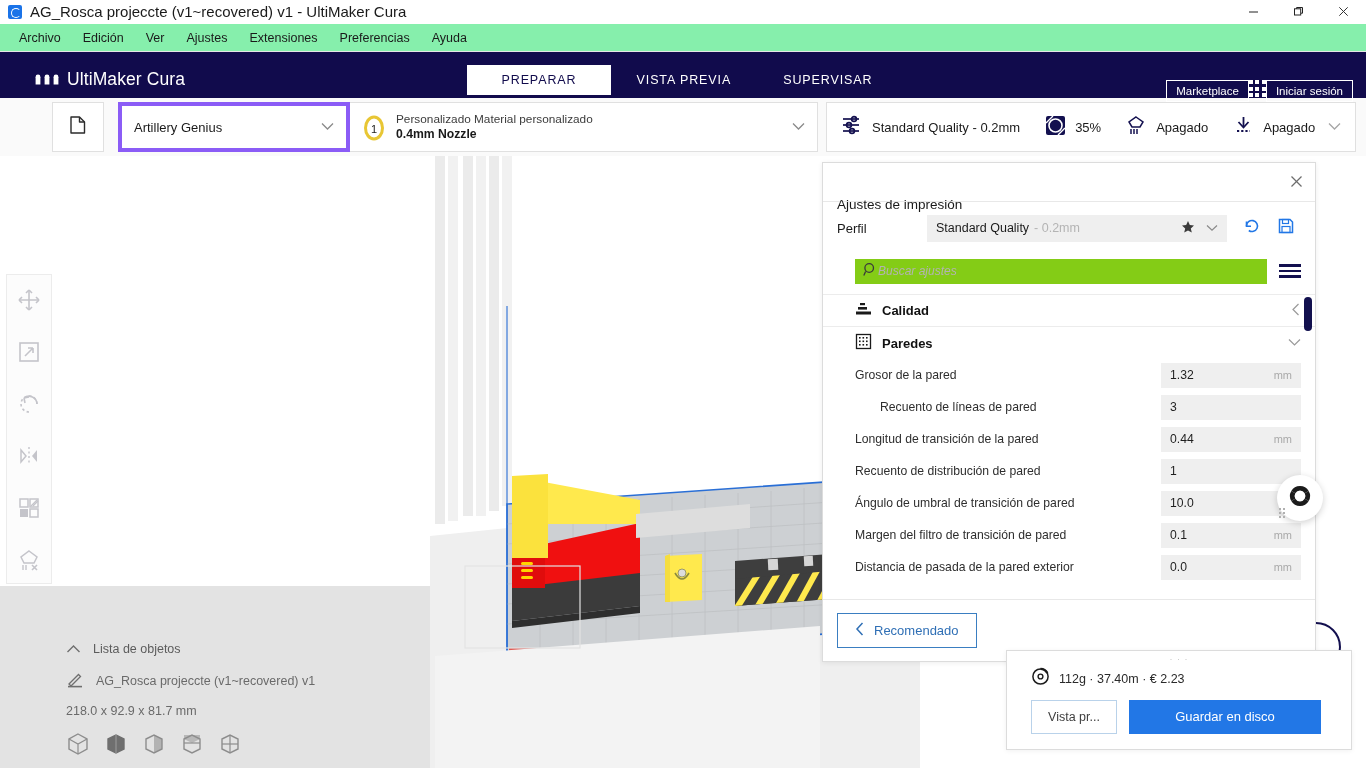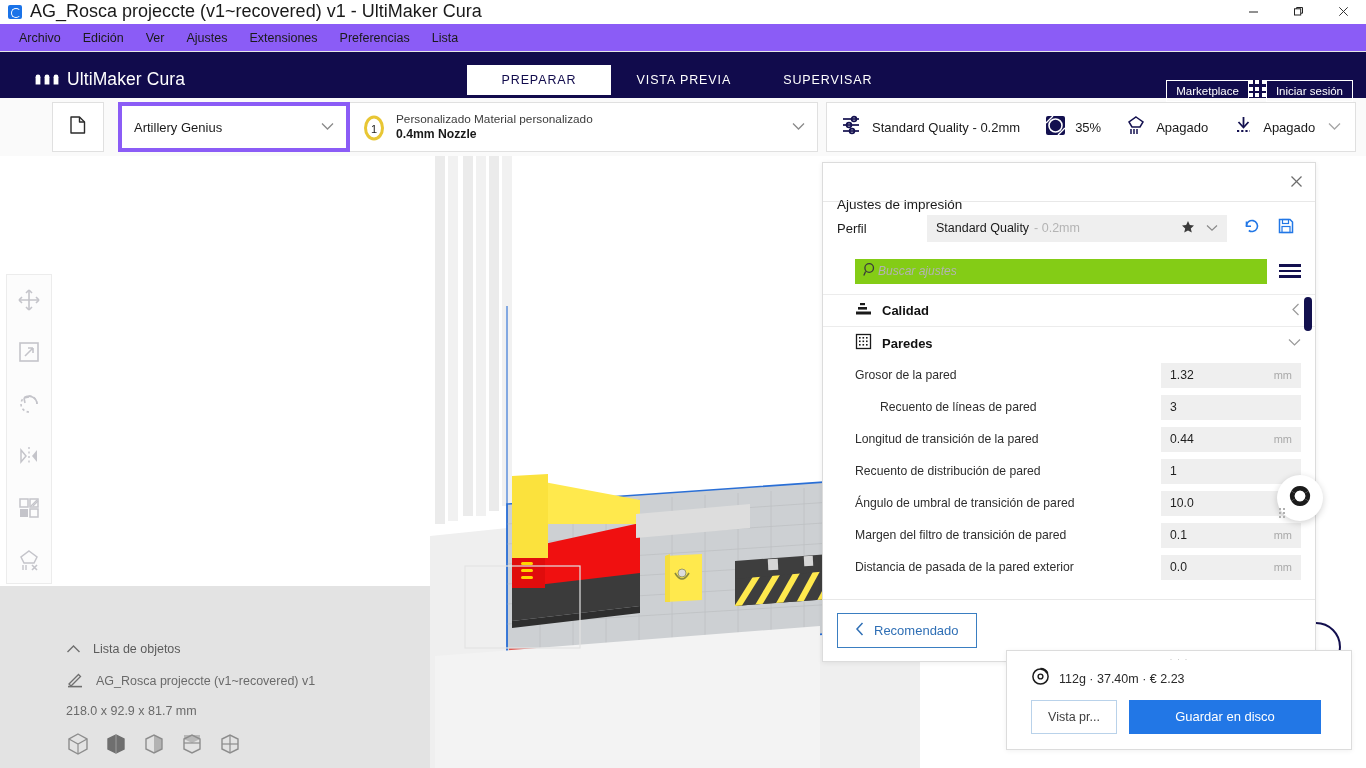--- a/index.html
+++ b/index.html
@@ -18,31 +18,31 @@
     border-bottom:1px solid #ffffff;
   }
   .tb-icon {
     width:14px; height:14px; margin-left:8px; margin-right:8px;
     background:#1a73e8; border-radius:2px; position:relative; flex:none;
   }
   .tb-icon::after {
     content:""; position:absolute; left:3px; top:3px; width:8px; height:8px;
     border:1.5px solid #fff; border-right-color:transparent; border-radius:50%;
   }
-  .tb-title { font-size:18px; color:#1a1a1a; white-space:nowrap; }
+  .tb-title { font-size:15px; color:#1a1a1a; white-space:nowrap; }
   .win-btns { margin-left:auto; display:flex; height:24px; }
   .win-btn {
     width:45px; height:24px; display:flex; align-items:center; justify-content:center;
     font-size:13px; color:#333;
   }
 
   
   .menubar {
     position:absolute; top:24px; left:0; width:1366px; height:28px;
-    background:#8b5cf6; display:flex; align-items:center;
+    background:#86efac; display:flex; align-items:center;
     border-bottom:1px solid #e6e6e6; padding-left:8px;
   }
   .menu-item {
     font-size:12.5px; color:#1a1a1a; padding:4px 11px; white-space:nowrap;
   }
 
   
   .cura-header {
     position:absolute; top:52px; left:0; width:1366px; height:55px;
     background:#110b4c; display:flex; align-items:center;
@@ -266,21 +266,21 @@
     </div>
   </div>
 
   <div class="menubar">
     <div class="menu-item">Archivo</div>
     <div class="menu-item">Edición</div>
     <div class="menu-item">Ver</div>
     <div class="menu-item">Ajustes</div>
     <div class="menu-item">Extensiones</div>
     <div class="menu-item">Preferencias</div>
-    <div class="menu-item">Lista</div>
+    <div class="menu-item">Ayuda</div>
   </div>
 
   <div class="cura-header">
     <div class="brand">
       <span class="brand-mark">
         <svg width="26" height="16" viewBox="0 0 26 16">
           <circle cx="4" cy="5" r="2.4" fill="#fff"></circle>
           <circle cx="13" cy="5" r="2.4" fill="#fff"></circle>
           <circle cx="22" cy="5" r="2.4" fill="#fff"></circle>
           <rect x="1.6" y="5" width="4.8" height="7.5" fill="#fff"></rect>

